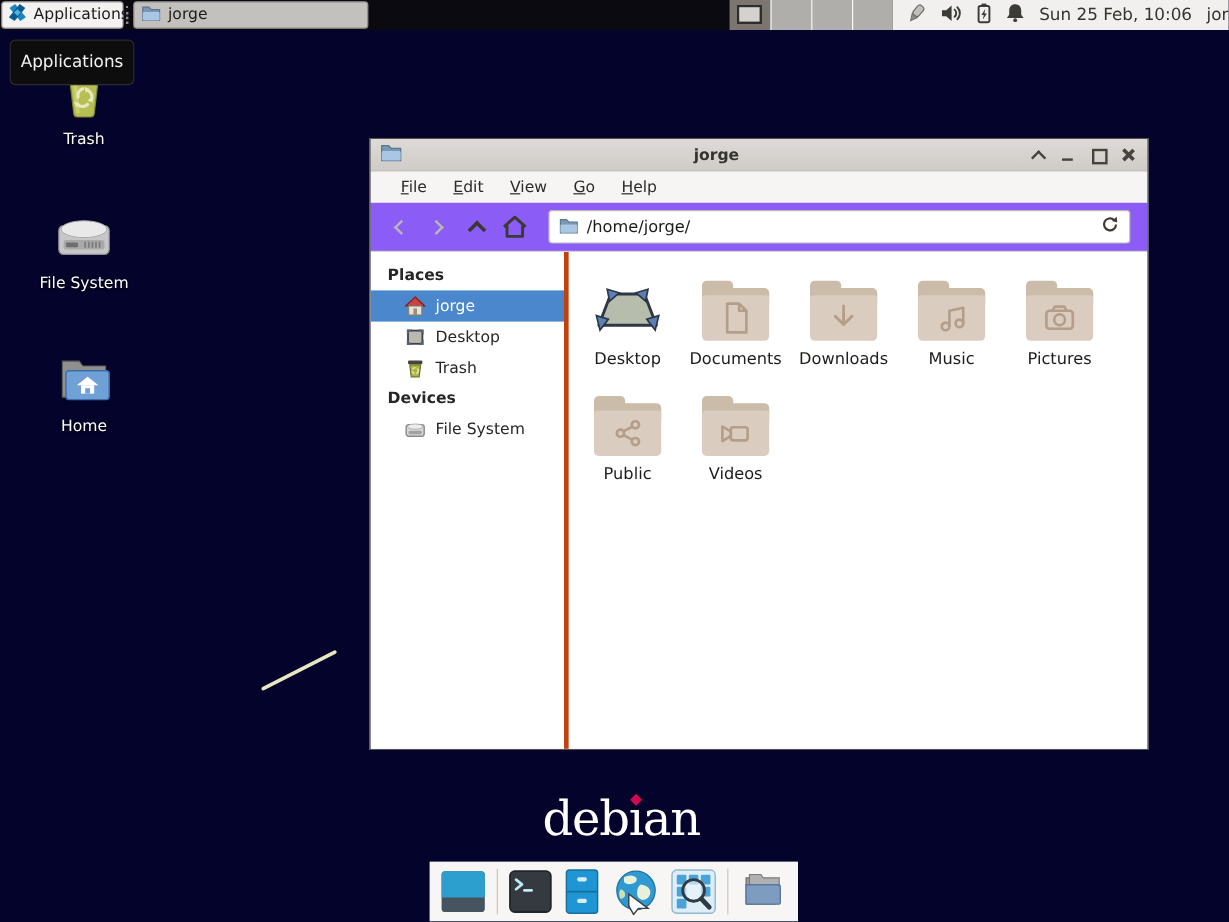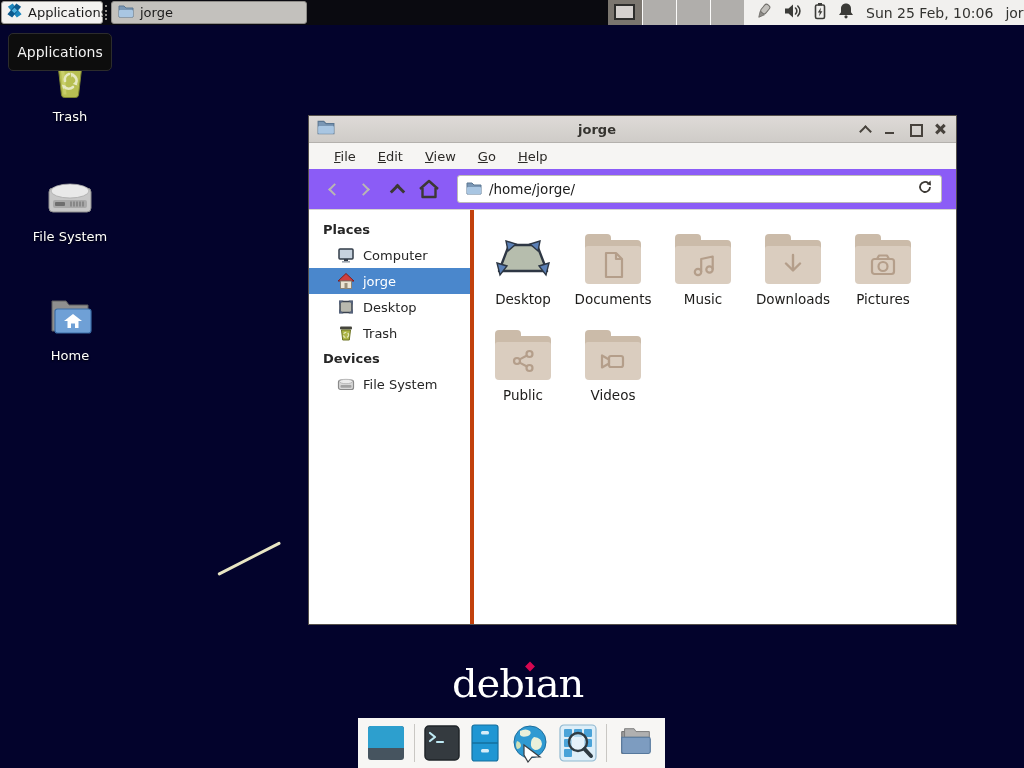--- a/index.html
+++ b/index.html
@@ -274,28 +274,20 @@
           <polygon points="13.6,1.6 14,6.4 9.6,5.2" fill="#3c3834"></polygon>
         </svg>
       </span>
     </div>
   </div>
 
   <div class="win-body">
     <div class="sidebar">
       <div class="side-header">Places</div>
 
-      <div class="side-row">
-        <svg width="18" height="18" viewBox="0 0 18 18">
-          <rect x="2" y="3" width="14" height="10" rx="1" fill="#c6d2de" stroke="#323c48" stroke-width="1.5"></rect>
-          <rect x="7" y="13" width="4" height="2" fill="#323c48"></rect>
-          <rect x="5" y="15" width="8" height="1.6" fill="#9aa3ad"></rect>
-        </svg>
-        <span>Computer</span>
-      </div>
 
       <div class="side-row selected">
         <svg width="18" height="18" viewBox="0 0 18 18">
           <polygon points="9,1.5 17,9 1,9" fill="#cf4040" stroke="#7c2020" stroke-width="1"></polygon>
           <rect x="3.5" y="9" width="11" height="7.5" fill="#ece4d3" stroke="#8a8274" stroke-width="1"></rect>
           <rect x="7.5" y="11" width="3" height="5.5" fill="#9a8f7a"></rect>
         </svg>
         <span>jorge</span>
       </div>
 
@@ -361,41 +353,41 @@
           <div class="name">Documents</div>
         </div>
 
         <div class="file-cell">
           <div class="icon">
               <div class="folder56">
             <div class="tab"></div>
                 <div class="band"></div>
                 <div class="body"></div>
             <svg width="30" height="30" viewBox="0 0 30 30">
+              <path d="M15 5 v14 M8 13.5 l7 7 7-7" fill="none" stroke="#b49e8a" stroke-width="2.4" stroke-linecap="round" stroke-linejoin="round"></path>
+            </svg>
+          </div>
+            </div>
+          <div class="name">Downloads</div>
+        </div>
+
+        <div class="file-cell">
+          <div class="icon">
+              <div class="folder56">
+            <div class="tab"></div>
+                <div class="band"></div>
+                <div class="body"></div>
+            <svg width="30" height="30" viewBox="0 0 30 30">
               <circle cx="10" cy="22" r="3.2" fill="none" stroke="#b49e8a" stroke-width="2.2"></circle>
               <circle cx="21.5" cy="19.5" r="3.2" fill="none" stroke="#b49e8a" stroke-width="2.2"></circle>
               <path d="M13.2 22 V9 l11.5-2.5 V19.5" fill="none" stroke="#b49e8a" stroke-width="2.2" stroke-linejoin="round"></path>
             </svg>
           </div>
             </div>
           <div class="name">Music</div>
-        </div>
-
-        <div class="file-cell">
-          <div class="icon">
-              <div class="folder56">
-            <div class="tab"></div>
-                <div class="band"></div>
-                <div class="body"></div>
-            <svg width="30" height="30" viewBox="0 0 30 30">
-              <path d="M15 5 v14 M8 13.5 l7 7 7-7" fill="none" stroke="#b49e8a" stroke-width="2.4" stroke-linecap="round" stroke-linejoin="round"></path>
-            </svg>
-          </div>
-            </div>
-          <div class="name">Downloads</div>
         </div>
 
         <div class="file-cell">
           <div class="icon">
               <div class="folder56">
             <div class="tab"></div>
                 <div class="band"></div>
                 <div class="body"></div>
             <svg width="30" height="30" viewBox="0 0 30 30">
               <rect x="4" y="9" width="22" height="15" rx="2.5" fill="none" stroke="#b49e8a" stroke-width="2.2"></rect>

